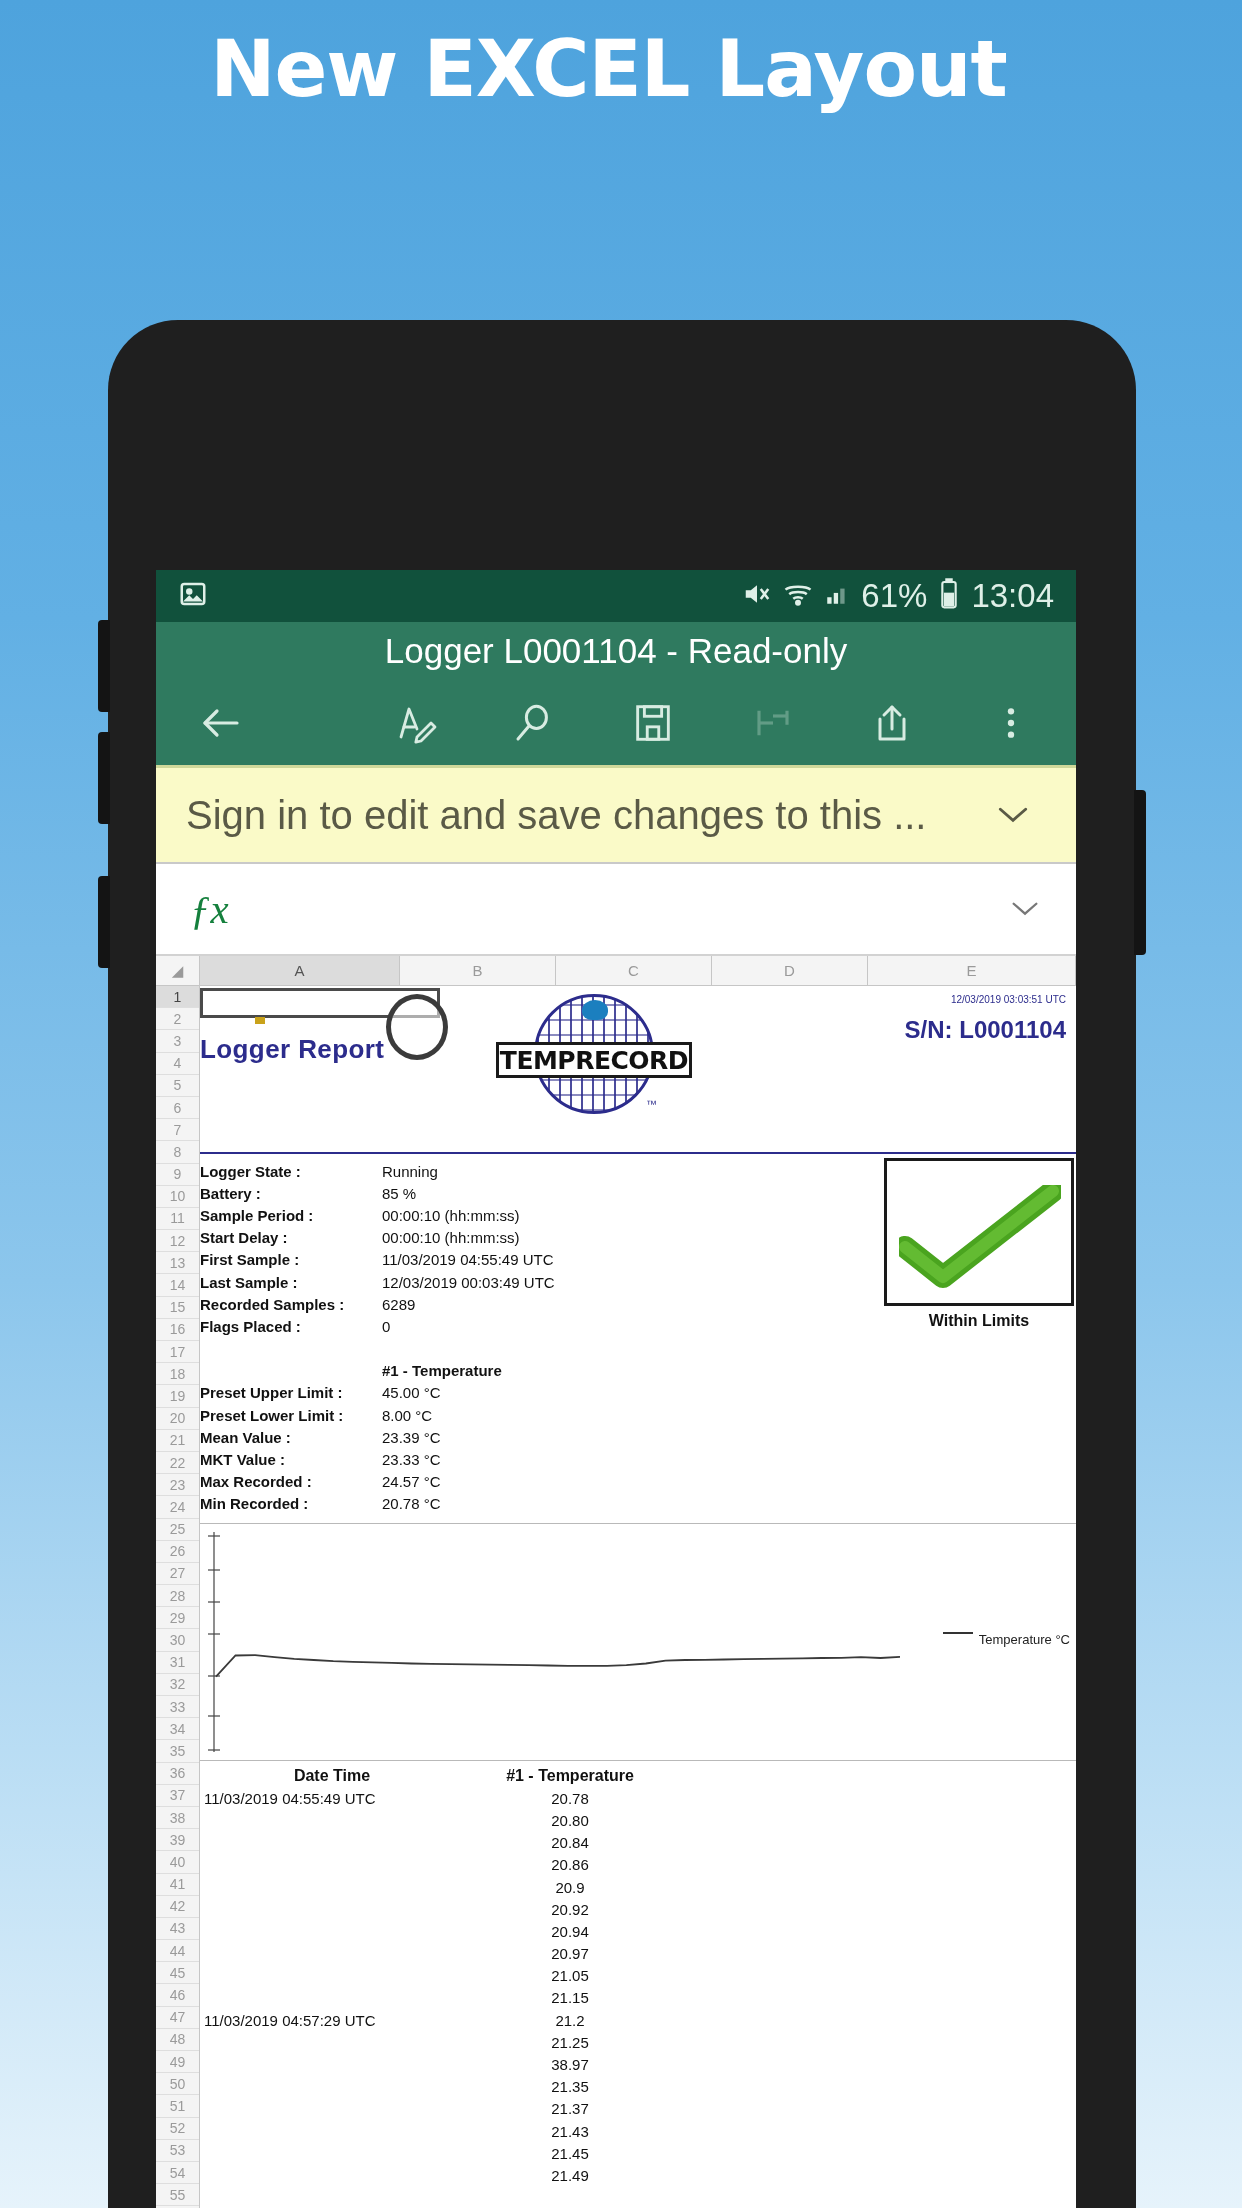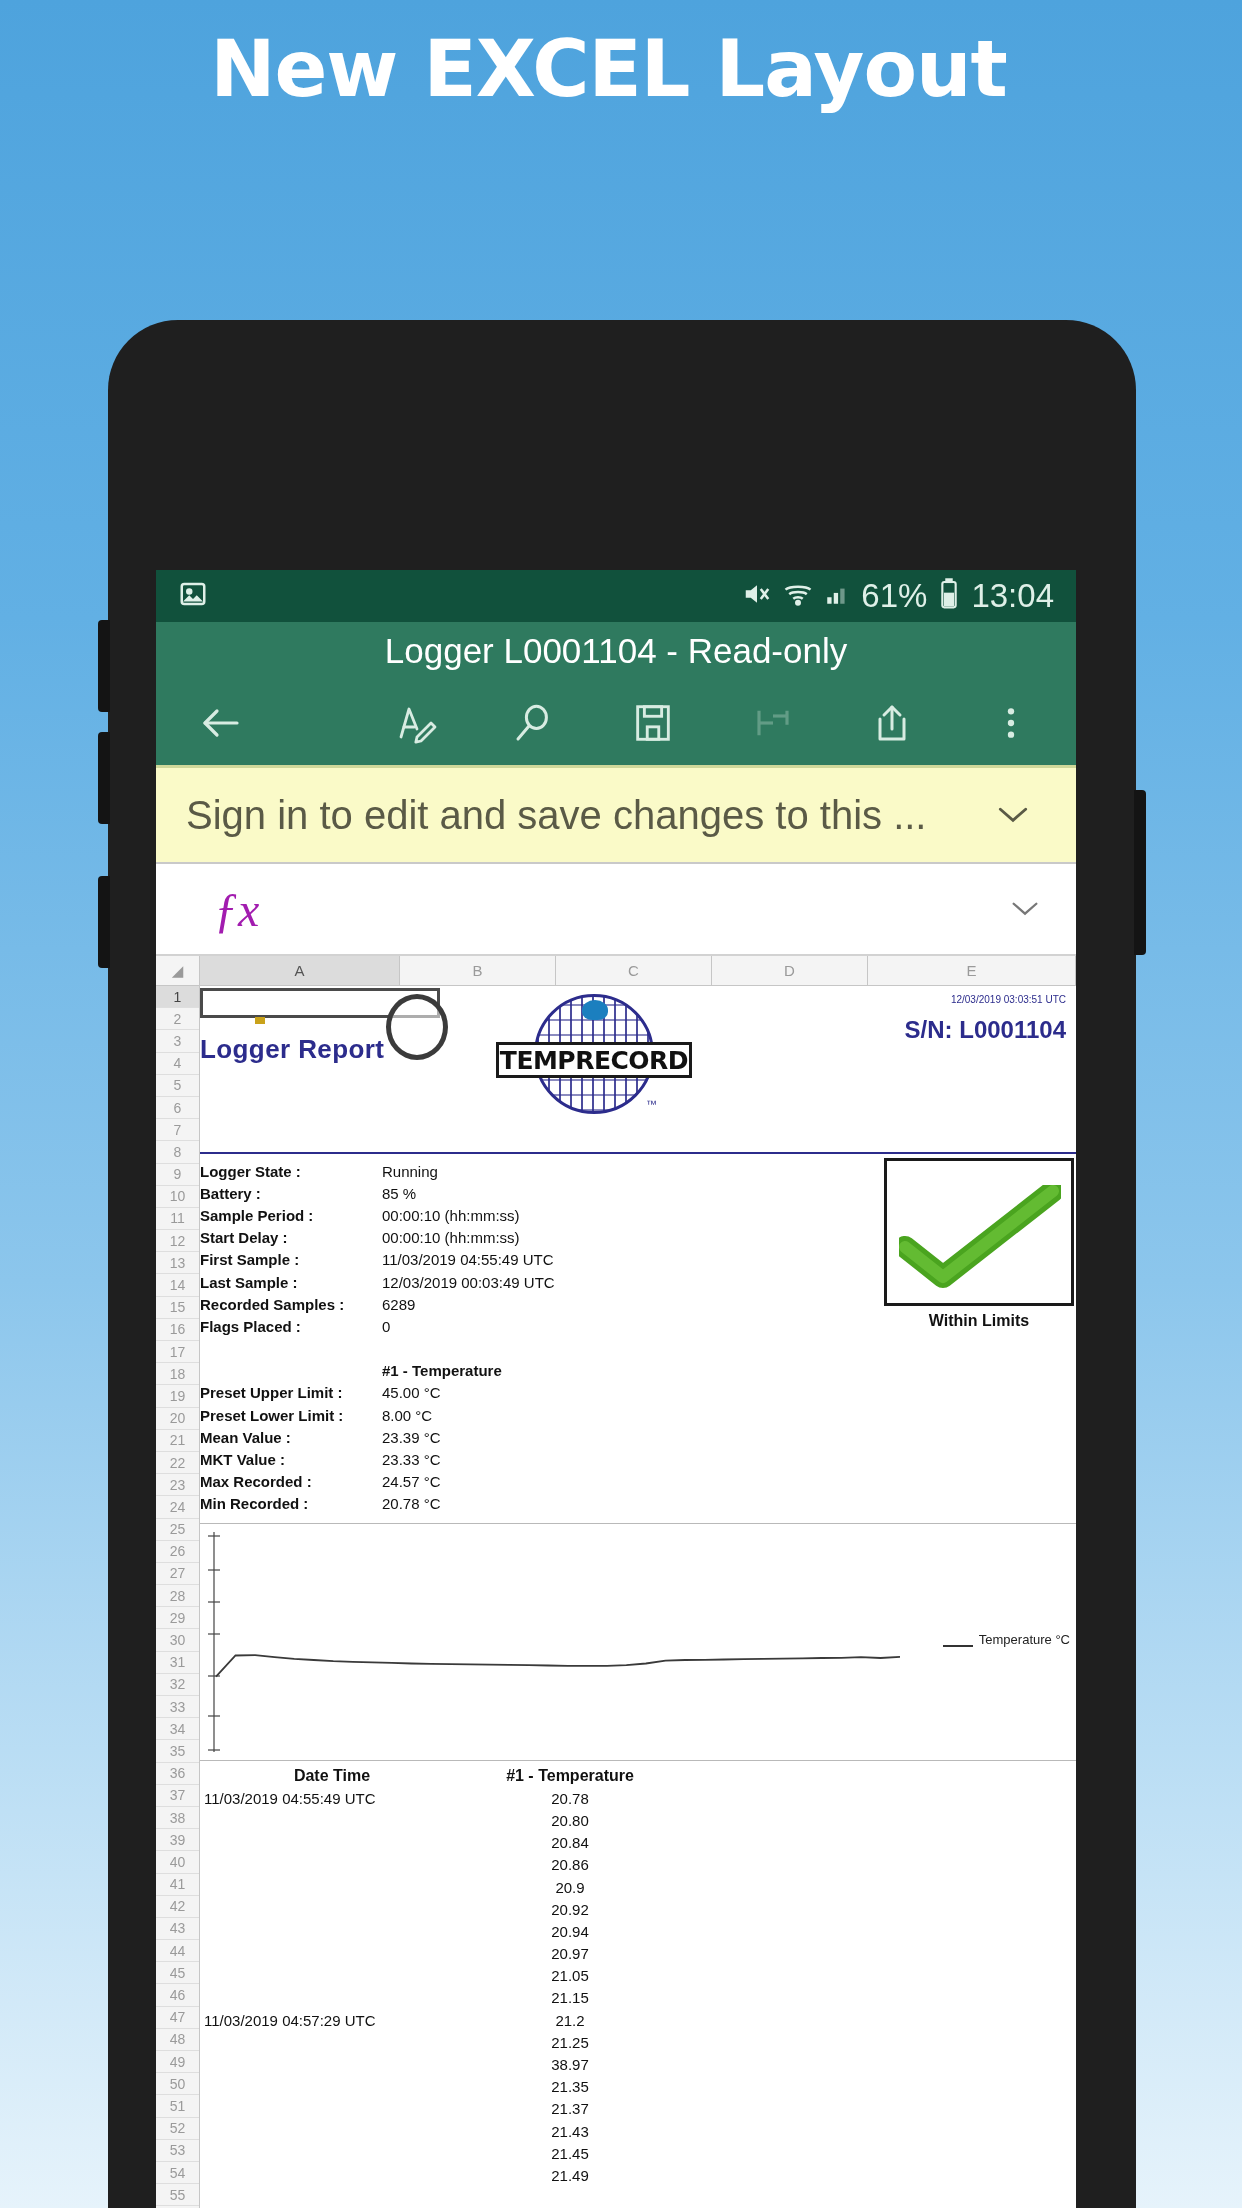--- a/index.html
+++ b/index.html
@@ -75,21 +75,21 @@
   #signin-text{ font-size:40px; color:#5a5a46; flex:1;
                 white-space:nowrap; overflow:hidden; }
   #signin-chevron{ color:#5a5a46; font-size:34px; padding:0 14px; }
 
   
   #formula-bar{
     height:92px; background:#ffffff; display:flex; align-items:center;
     padding:0 34px; border-bottom:2px solid #d2d2d2;
   }
   #fx-icon{ font-style:italic; font-family:"Liberation Serif", serif;
-            font-size:48px; color:#a21caf;margin-left:24px; }
+            font-size:41px; color:#15803d; }
   #formula-input{ flex:1; font-size:32px; color:#333; padding-left:22px; }
   #formula-chevron{ color:#777; font-size:30px; }
 
   
   #sheet{ position:relative; height:1252px; background:#ffffff; overflow:hidden; }
   #col-header{
     display:flex; height:30px; background:#f4f4f4;
     border-bottom:1px solid #c6c6c6; font-size:15px; color:#9a9a9a;
   }
   #corner-cell{ width:44px; border-right:1px solid #c6c6c6;
@@ -176,21 +176,21 @@
 
   
   #chart-area{
     position:relative; margin-top:8px; height:238px;
     border-top:1px solid #b9b9b9; border-bottom:1px solid #b9b9b9;
     background:#ffffff;
   }
   #chart-svg{ display:block; }
   #chart-legend{
     position:absolute; right:6px; top:108px;
-    display:flex; align-items:flex-end; gap:6px; font-size:13px; color:#222;
+    display:flex; align-items:flex-start; gap:6px; font-size:13px; color:#222;
   }
   #legend-swatch{ display:inline-block; width:30px; height:2px; background:#333; }
 
   
   #data-table{ margin-top:4px; }
   .dt-head{ display:flex; height:22.2px; align-items:center;
             font-size:16px; font-weight:bold; color:#111; }
   .dt-row{ display:flex; height:22.2px; align-items:center; font-size:15px; color:#111; }
   .dt-time{ width:260px; text-align:left; padding-left:4px; white-space:nowrap; }
   .dt-temp{ width:220px; text-align:center; white-space:nowrap; }

